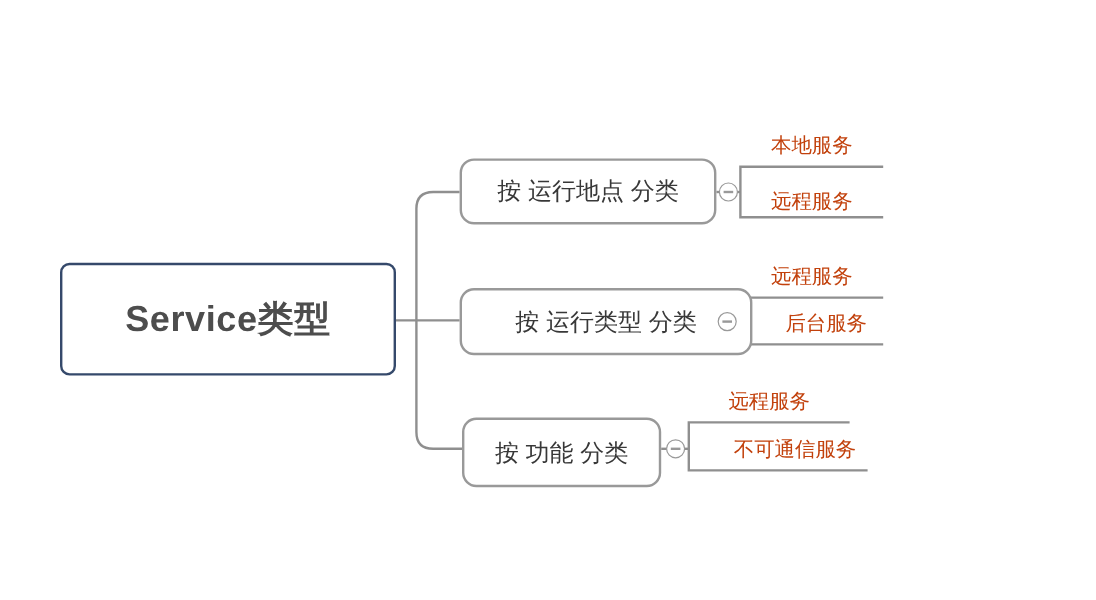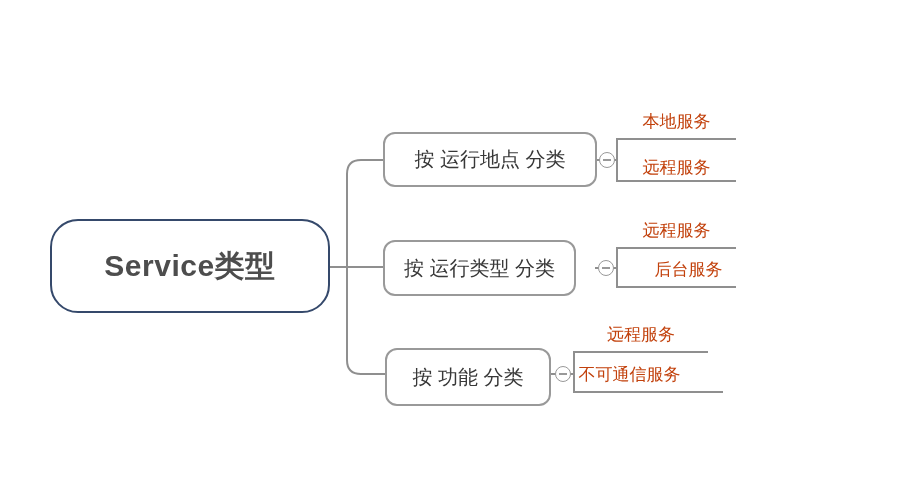--- a/index.html
+++ b/index.html
@@ -5,34 +5,34 @@
   html,body{margin:0;padding:0;background:#ffffff;}
   body{font-family:"Liberation Sans","DejaVu Sans",sans-serif;}
   .canvas{
     position:relative;width:913px;height:500px;background:#ffffff;overflow:hidden;
   }
   svg.connectors{position:absolute;left:0;top:0;width:913px;height:500px;}
   svg.connectors path{fill:none;stroke:#8f8f8f;stroke-width:2;}
   
   .root-node{
     position:absolute;left:50px;top:219px;width:280px;height:94px;
-    border:2px solid #35496B;border-radius:28px;background:#ffffff;
+    border:2px solid #35496B;border-radius:8px;background:#ffffff;
     display:flex;align-items:center;justify-content:center;
     box-sizing:border-box;
     font-size:30px;font-weight:bold;color:#4d4d4d;letter-spacing:0.5px;
     cursor:pointer;
   }
   
   .branch-node{
     position:absolute;background:#ffffff;border:2px solid #999999;border-radius:12px;
     display:flex;align-items:center;justify-content:center;box-sizing:border-box;
     font-size:20px;color:#383838;cursor:pointer;white-space:pre;
   }
   .branch-1{left:383px;top:132px;width:214px;height:55px;}
-  .branch-2{left:383px;top:240px;width:193px;height:56px;}
+  .branch-2{left:383px;top:240px;width:244px;height:56px;}
   .branch-3{left:385px;top:348px;width:166px;height:58px;}
   
   .collapse-btn{
     position:absolute;width:16px;height:16px;border:1.5px solid #999999;border-radius:50%;
     background:#ffffff;box-sizing:border-box;cursor:pointer;
     display:flex;align-items:center;justify-content:center;
   }
   .collapse-btn .minus-bar{
     display:block;width:8px;height:1.5px;background:#999999;
   }
@@ -43,21 +43,21 @@
   .leaf-label{
     position:absolute;display:flex;align-items:flex-end;justify-content:center;
     height:36px;box-sizing:border-box;padding-bottom:6px;
     font-size:17px;color:#c2410c;cursor:pointer;white-space:nowrap;
   }
   .leaf-1-1{left:617px;top:103px;width:119px;}
   .leaf-1-2{left:617px;top:149px;width:119px;justify-content:center;}
   .leaf-2-1{left:617px;top:212px;width:119px;}
   .leaf-2-2{left:617px;top:251px;width:119px;padding-left:24px;}
   .leaf-3-1{left:574px;top:316px;width:134px;}
-  .leaf-3-2{left:555px;top:356px;width:149px;}
+  .leaf-3-2{left:588px;top:356px;width:149px;}
 </style>
 </head>
 <body>
 
 <div class="canvas">
 
   <svg class="connectors" viewBox="0 0 913 500">
 
     <path d="M 330 267 H 383"></path>
     <path d="M 347 267 V 174 Q 347 160 361 160 H 383"></path>

